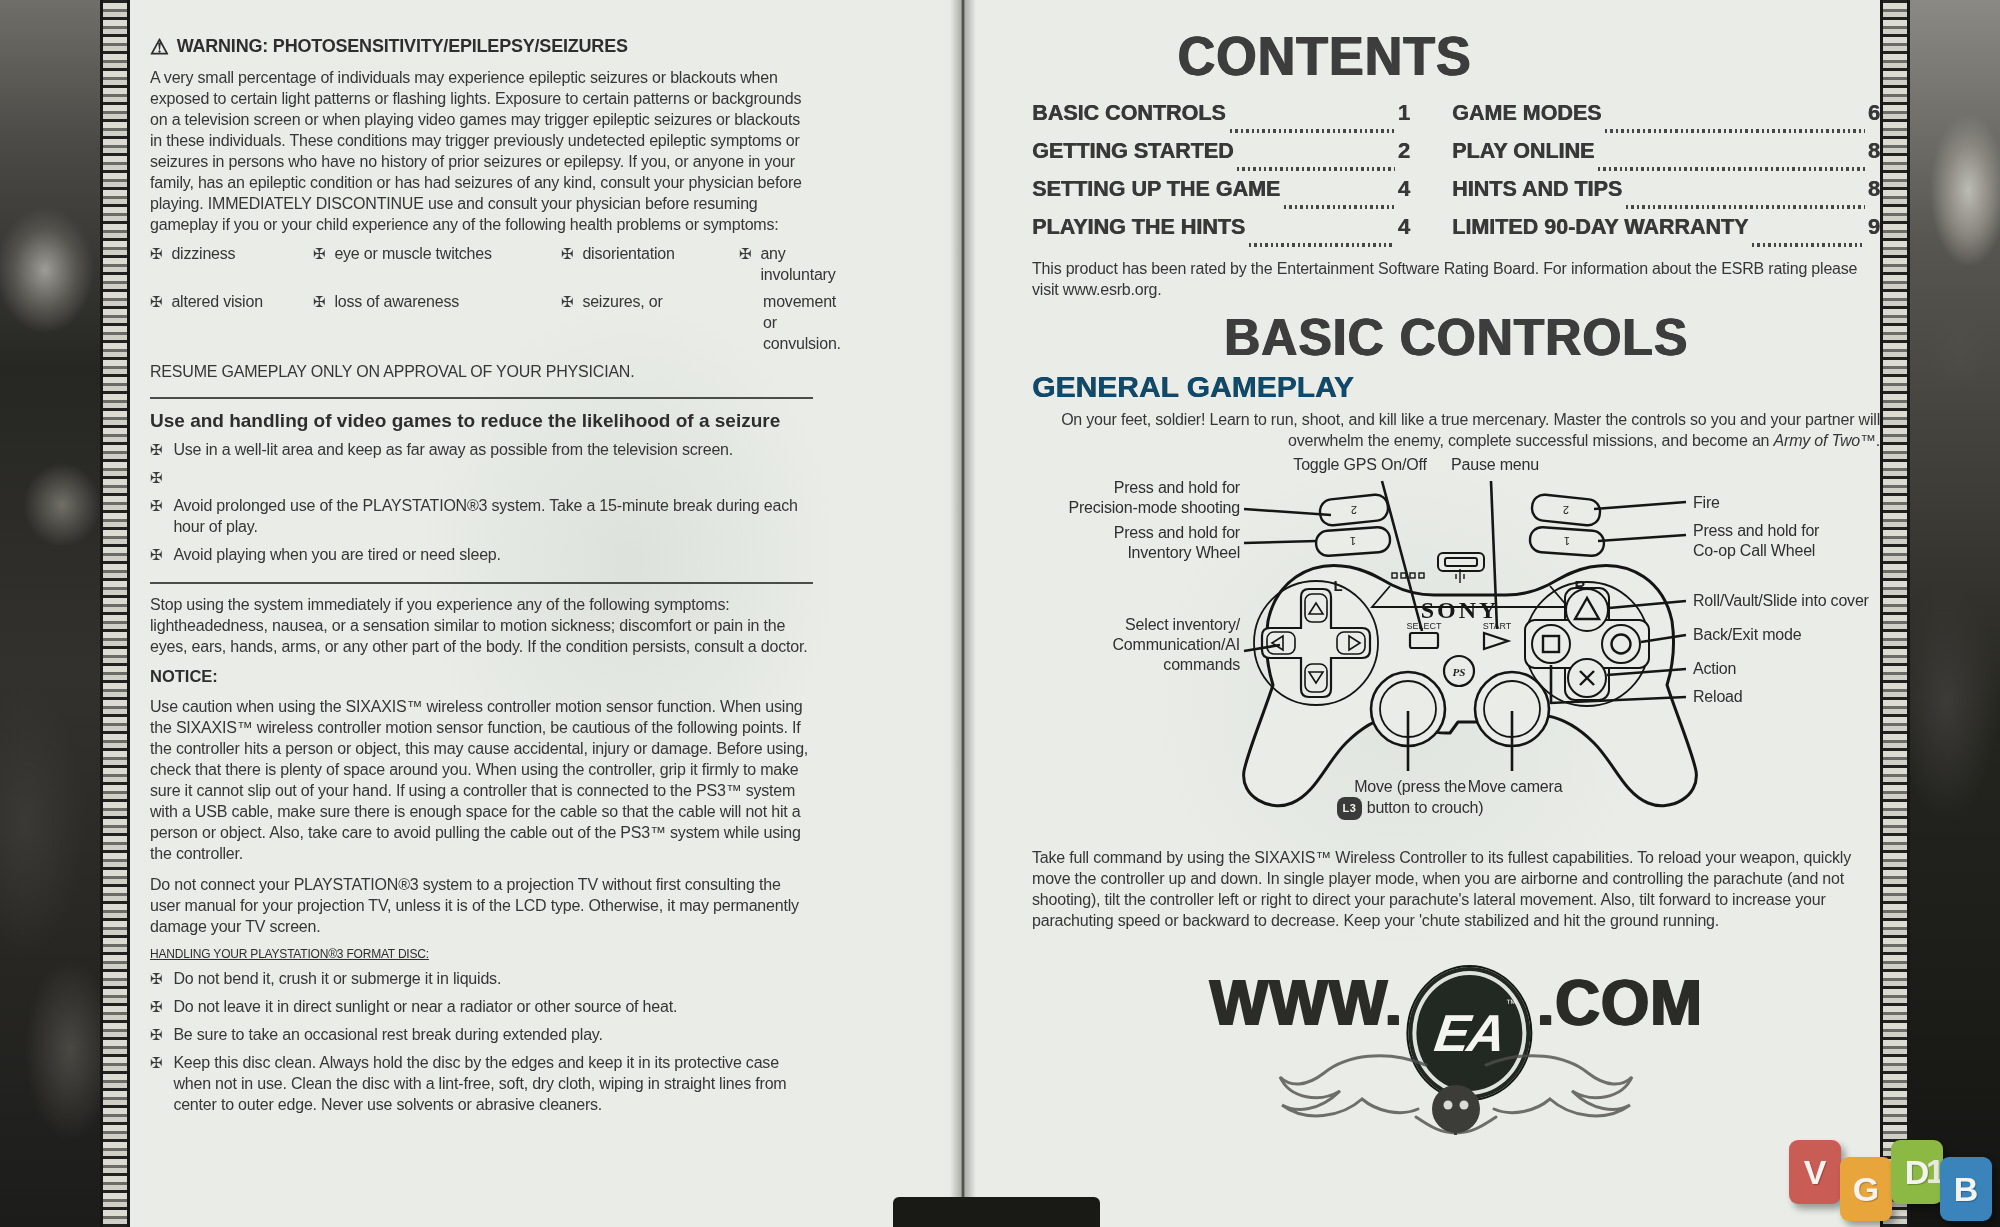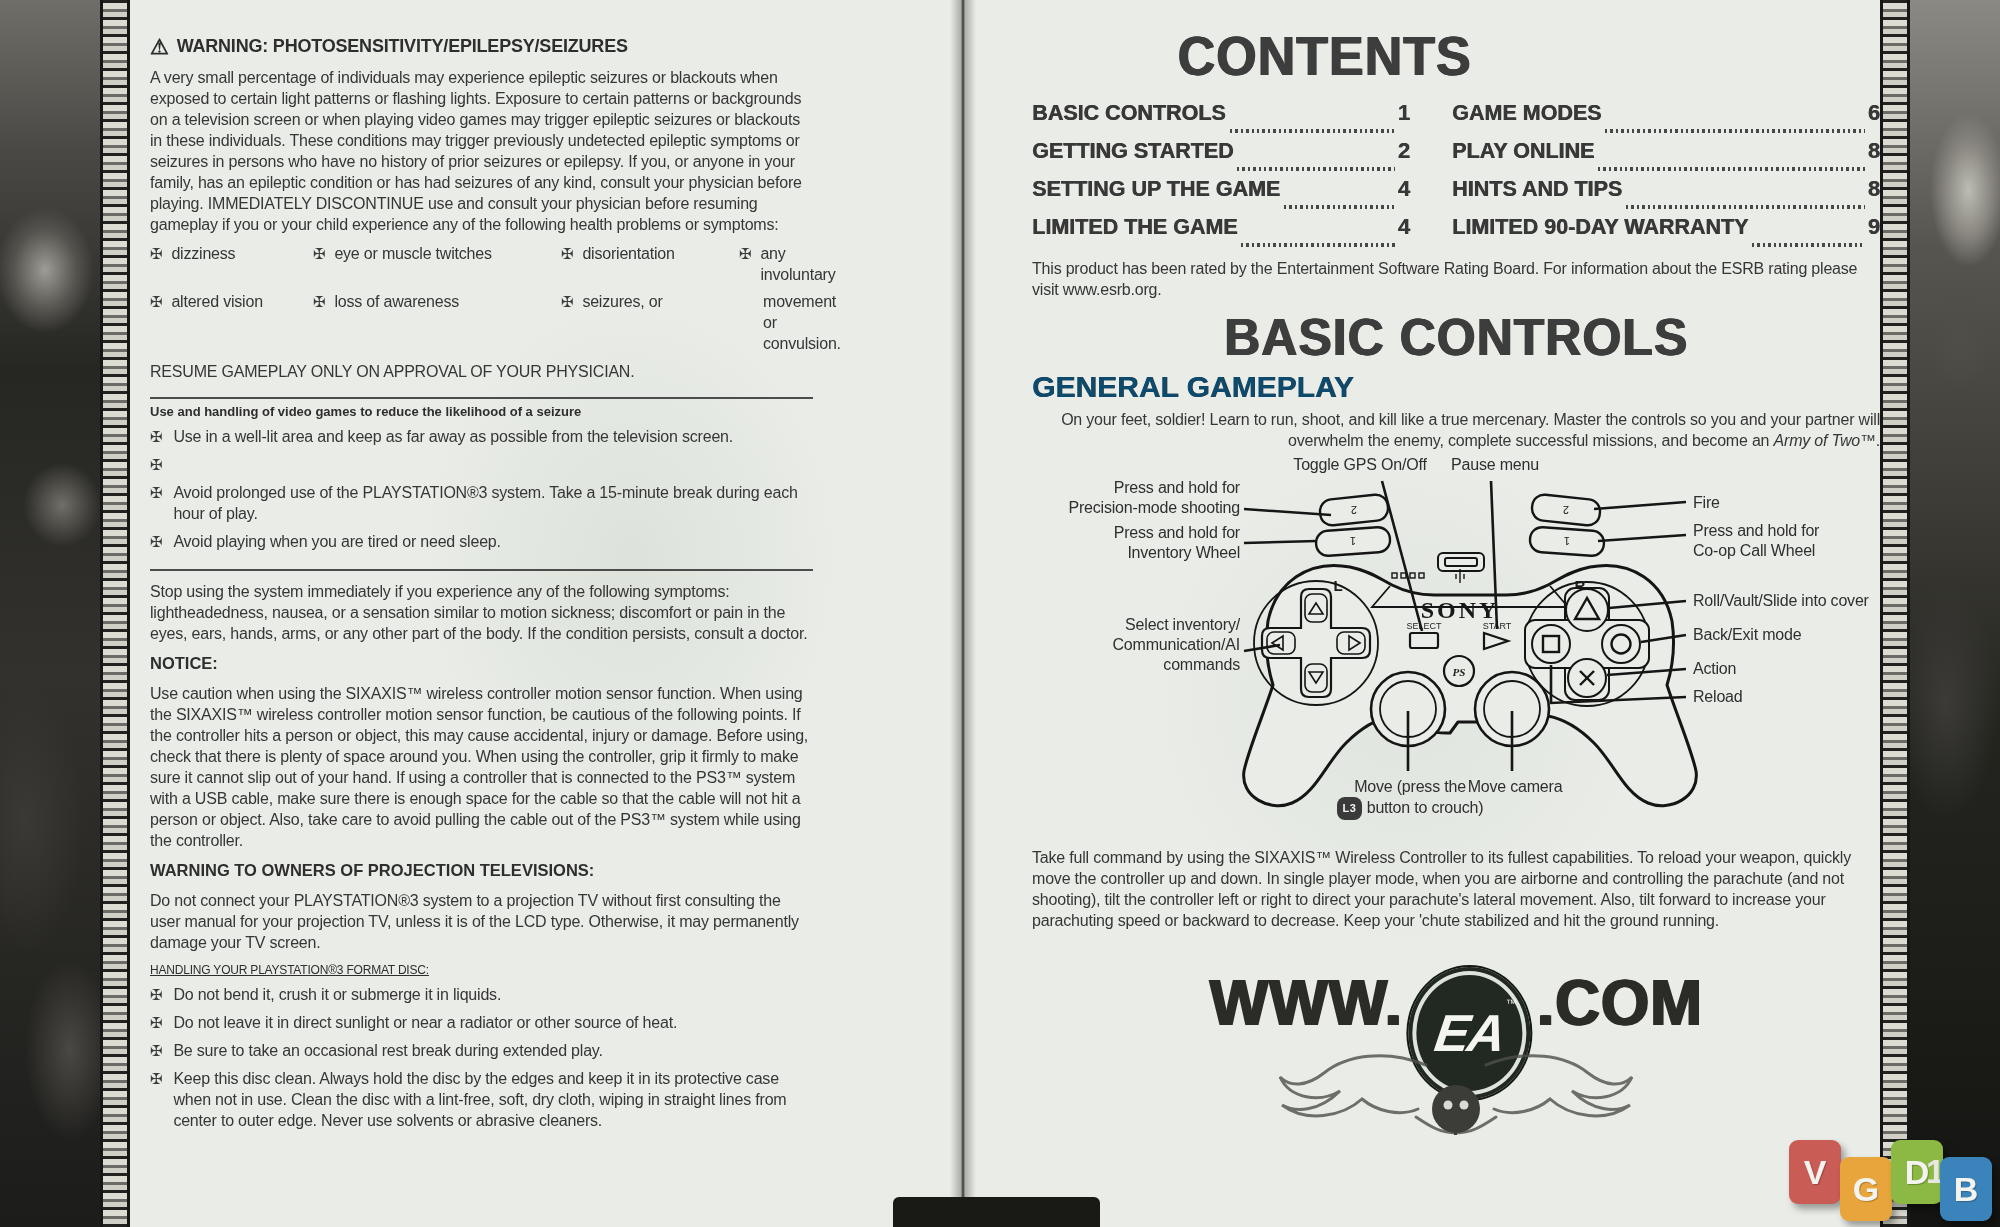--- a/index.html
+++ b/index.html
@@ -40,21 +40,21 @@
   .page-left { position:absolute; left:140px; top:0; width:828px; height:100%; padding:36px 155px 0 10px; }
   .warn-head { display:flex; align-items:center; gap:8px; font-size:18px; font-weight:bold; color:#2e2e2e; letter-spacing:-0.2px; }
   .warn-tri { font-size:21px; line-height:20px; color:#2e2e2e; }
   .page-left p.body { margin-top:10px; }
   .sym-grid { display:grid; grid-template-columns:163px 248px 178px 1fr; row-gap:6px; margin-top:8px; }
   .cell { display:flex; gap:9px; align-items:baseline; }
   .xmark { font-size:15px; color:#3c3c3c; flex:0 0 auto; }
   .xspacer { width:15px; flex:0 0 auto; }
   .resume { margin-top:7px; }
   .rule1 { margin-top:15px; }
-  .sec-title { margin-top:5px; font-size:13px; font-weight:bold; color:#2e2e2e; }
+  .sec-title { margin-top:11px; font-size:19px; font-weight:bold; color:#2e2e2e; }
   ul.xlist { list-style:none; margin-top:6px; }
   ul.xlist li { display:flex; gap:11px; margin-top:7px; align-items:baseline; }
   .rule2 { margin-top:17px; }
   .mini-head { margin-top:10px; font-size:16.5px; font-weight:bold; color:#2e2e2e; }
   .mini-head.normal { font-weight:normal; font-size:12px; letter-spacing:-0.2px;text-decoration:underline; }
 
   
   .page-right { position:absolute; left:975px; top:0; width:905px; height:100%; padding:26px 0 12px 57px; }
   .contents-title { width:585px; text-align:center; font-size:52px; font-weight:bold; color:#3d3d3d; letter-spacing:1px;
      text-shadow:1px 0 0 #3d3d3d, -0.5px 0 0 #3d3d3d; transform:scaleY(1.05); }
@@ -183,21 +183,20 @@
       <li>
           <span class="xmark">✠</span>
           <span>Avoid playing when you are tired or need sleep.</span>
         </li>
     </ul>
     <hr class="rule rule2">
 
     <p class="body">Stop using the system immediately if you experience any of the following symptoms: lightheadedness, nausea, or a sensation similar to motion sickness; discomfort or pain in the eyes, ears, hands, arms, or any other part of the body.  If the condition persists, consult a doctor.</p>
     <div class="mini-head">NOTICE:</div>
     <p class="body">Use caution when using the SIXAXIS™ wireless controller motion sensor function. When using the SIXAXIS™ wireless controller motion sensor function, be cautious of the following points. If the controller hits a person or object, this may cause accidental, injury or damage. Before using, check that there is plenty of space around you. When using the controller, grip it firmly to make sure it cannot slip out of your hand. If using a controller that is connected to the PS3™ system with a USB cable, make sure there is enough space for the cable so that the cable will not hit a person or object. Also, take care to avoid pulling the cable out of the PS3™ system while using the controller.</p>
-    <div class="mini-head">WARNING TO OWNERS OF PROJECTION TELEVISIONS:</div>
     <p class="body">Do not connect your PLAYSTATION®3 system to a projection TV without first consulting the user manual for your projection TV, unless it is of the LCD type. Otherwise, it may permanently damage your TV screen.</p>
     <div class="mini-head normal">HANDLING YOUR PLAYSTATION®3 FORMAT DISC:</div>
     <ul class="xlist">
       <li>
           <span class="xmark">✠</span>
           <span>Do not bend it, crush it or submerge it in liquids.</span>
         </li>
       <li>
           <span class="xmark">✠</span>
           <span>Do not leave it in direct sunlight or near a radiator or other source of heat.</span>
@@ -227,21 +226,21 @@
             <span class="toc-label">GETTING STARTED</span>
             <span class="toc-dots"></span>
             <span class="toc-page">2</span>
           </div>
         <div class="toc-row">
             <span class="toc-label">SETTING UP THE GAME</span>
             <span class="toc-dots"></span>
             <span class="toc-page">4</span>
           </div>
         <div class="toc-row">
-            <span class="toc-label">LIMITED THE GAME</span>
+            <span class="toc-label">PLAYING THE HINTS</span>
             <span class="toc-dots"></span>
             <span class="toc-page">4</span>
           </div>
       </div>
       <div class="toc-col">
         <div class="toc-row">
             <span class="toc-label">GAME MODES</span>
             <span class="toc-dots"></span>
             <span class="toc-page">6</span>
           </div>

